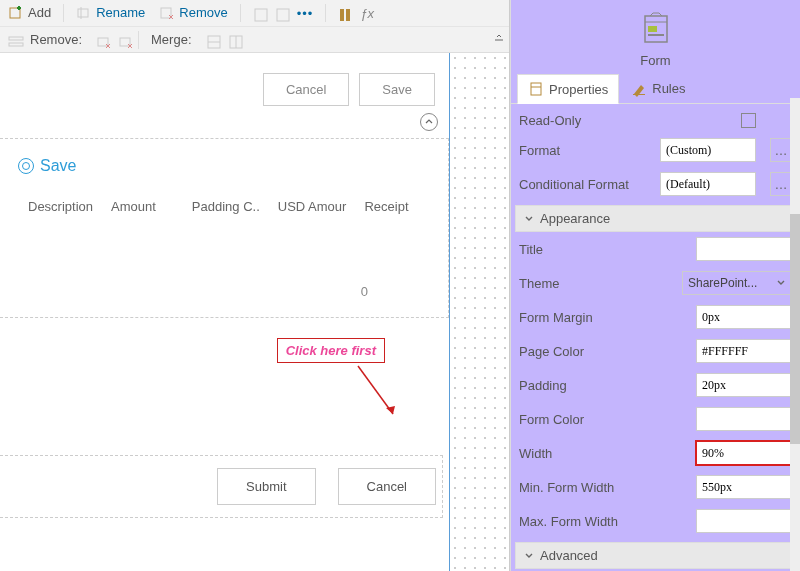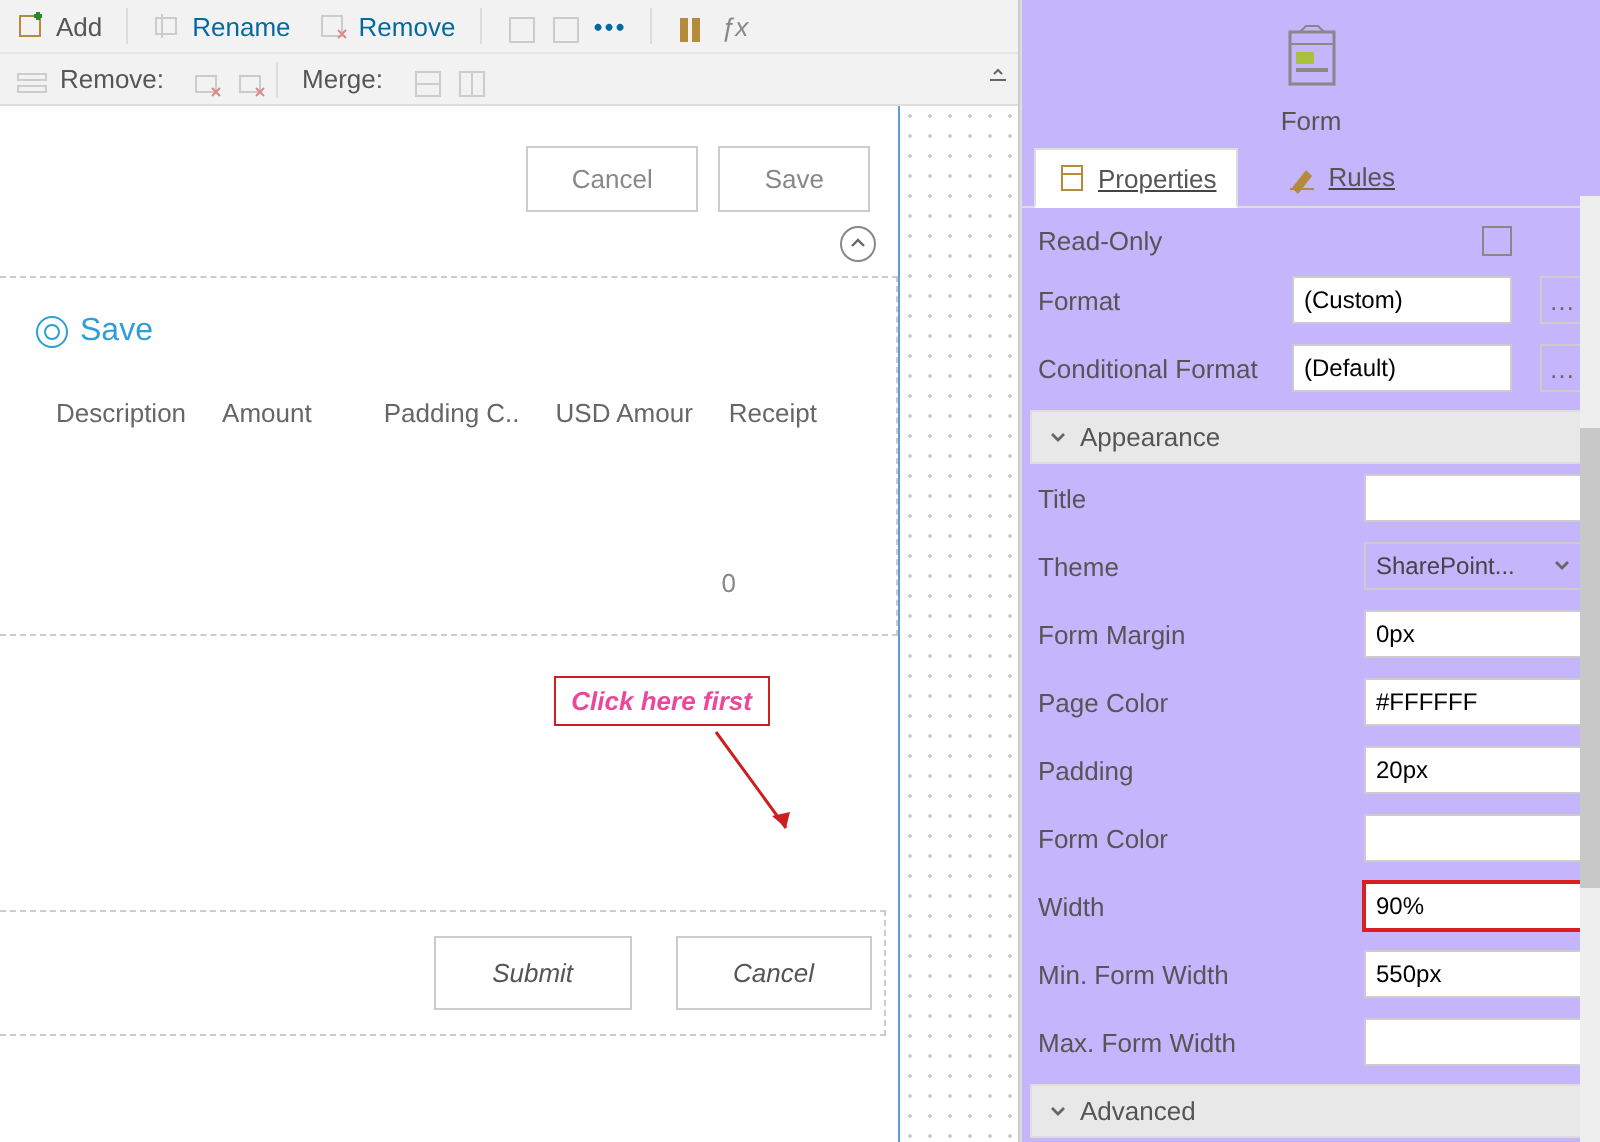--- a/index.html
+++ b/index.html
@@ -4,21 +4,21 @@
 <style>
   * { box-sizing: border-box; margin: 0; padding: 0; font-family: "Segoe UI", Arial, sans-serif; }
   body { width: 800px; height: 571px; overflow: hidden; background: #fff; font-size: 13px; color: #444; }
   .app { display: flex; height: 571px; }
   .left { flex: 1; border-right: 1px solid #ccc; display: flex; flex-direction: column; }
   .right { width: 290px; background: #c4b5fd; border-left: 1px solid #ddd; display: flex; flex-direction: column; }
 
   
   .toolbar { background: #f2f2f2; border-bottom: 1px solid #ddd; }
   .tb-row { display: flex; align-items: center; height: 26px; padding: 0 4px; gap: 6px; }
-  .tb-item { display: inline-flex; align-items: center; gap: 4px; padding: 2px 4px; color: #555; }
+  .tb-item { display: inline-flex; align-items: flex-start; gap: 4px; padding: 2px 4px; color: #555; }
   .tb-item.disabled { color: #0369a1; }
   .tb-sep { width: 1px; height: 18px; background: #ddd; margin: 0 2px; }
   .ico { width: 16px; height: 16px; display: inline-block; }
   .ico svg { width: 16px; height: 16px; }
   .chev { margin-left: auto; color: #666; }
 
   
   .canvas-wrap { flex: 1; position: relative; display:flex; }
   .canvas { flex:1; position:relative; background:#fff; }
   .ruler-right { width:60px; background-image: radial-gradient(#ccc 1px, transparent 1px); background-size: 10px 10px; border-left:1px solid #5a9dd8; }
@@ -38,27 +38,27 @@
 
   
   .callout { position:absolute; right:64px; top:285px; }
   .callout .box{ border:1.5px solid #cc2020; color:#ec4899; font-style:italic; font-weight:600; padding:4px 8px; font-size:13px; background:#fff;}
   .callout svg { position:absolute; left:76px; top:26px; }
 
   
   .panel-top { text-align:center; padding:12px 0 6px; }
   .panel-top .big-ico svg{ width:34px; height:34px; }
   .panel-title { font-size:13px; color:#555; margin-top:4px;}
-  .tabs { display:flex; border-bottom:1px solid #ddd; padding:0 6px; gap:14px;text-decoration:underline;}
+  .tabs { display:flex; border-bottom:1px solid #ddd; padding:0 6px; gap:2px;}
   .tab { display:flex; align-items:center; gap:5px; padding:6px 10px; font-size:13px; color:#555;}
   .tab.active{ background:#fff; border:1px solid #ddd; border-bottom:1px solid #fff; margin-bottom:-1px;}
   .props { flex:1; overflow:auto; padding:4px 4px 8px 4px; }
   .prop-row{ display:flex; align-items:center; padding:5px 4px; gap:10px; }
   .prop-row .lbl{ flex:1; color:#555; }
-  .prop-row input[type=text]{ width:110px; border:1px solid #ccc; padding:3px 5px; font-size:12px; height:24px;}
+  .prop-row input[type=text]{ width:96px; border:1px solid #ccc; padding:3px 5px; font-size:12px; height:24px;font-family:Liberation Serif, serif;}
   .prop-row .ellipsis{ width:22px;height:24px;border:1px solid #ccc;display:flex;align-items:center;justify-content:center;color:#666;margin-left:4px;}
   .prop-row .chk{ width:15px;height:15px;border:1px solid #888;}
   .prop-row .combo{ width:110px;border:1px solid #ccc;height:24px;display:flex;align-items:center;padding:0 5px;justify-content:space-between;font-size:12px;}
   .section-hd{ background:#e8e8e8; border:1px solid #ddd; padding:5px 8px; color:#555; display:flex; align-items:center; gap:6px; margin-top:4px;}
   .section-hd svg{width:10px;height:10px;}
   .hi-red { outline:2px solid #d82020; outline-offset:-1px; }
   .scroll-track{ position:absolute; right:0; top:98px; width:10px; bottom:0; background:#eee;}
   .scroll-thumb{ position:absolute; right:0; top:214px; width:10px; height:230px; background:#c8c8c8;}
 </style>
 </head>
@@ -155,21 +155,21 @@
           <div class="cols">
             <span>Description</span>
             <span>Amount</span>
             <span style="margin-left:18px">Padding C..</span>
             <span>USD Amour</span>
             <span>Receipt</span>
           </div>
           <div class="zeroN">0</div>
         </div>
 
-        <div class="submit-row" style="position:absolute; left:0; right:6px; top:378px;font-style:italic;">
+        <div class="submit-row" style="position:absolute; left:0; right:6px; top:378px;">
           <span class="btn">Submit</span>
           <span class="btn">Cancel</span>
         </div>
 
         <div class="callout">
           <div class="box">Click here first</div>
           <svg width="50" height="70">
               <path d="M5 2 L40 50" stroke="#cc2020" stroke-width="1.5" fill="none"></path>
               <path d="M40 50 L33 44 L42 42 Z" fill="#cc2020"></path>
             </svg>

